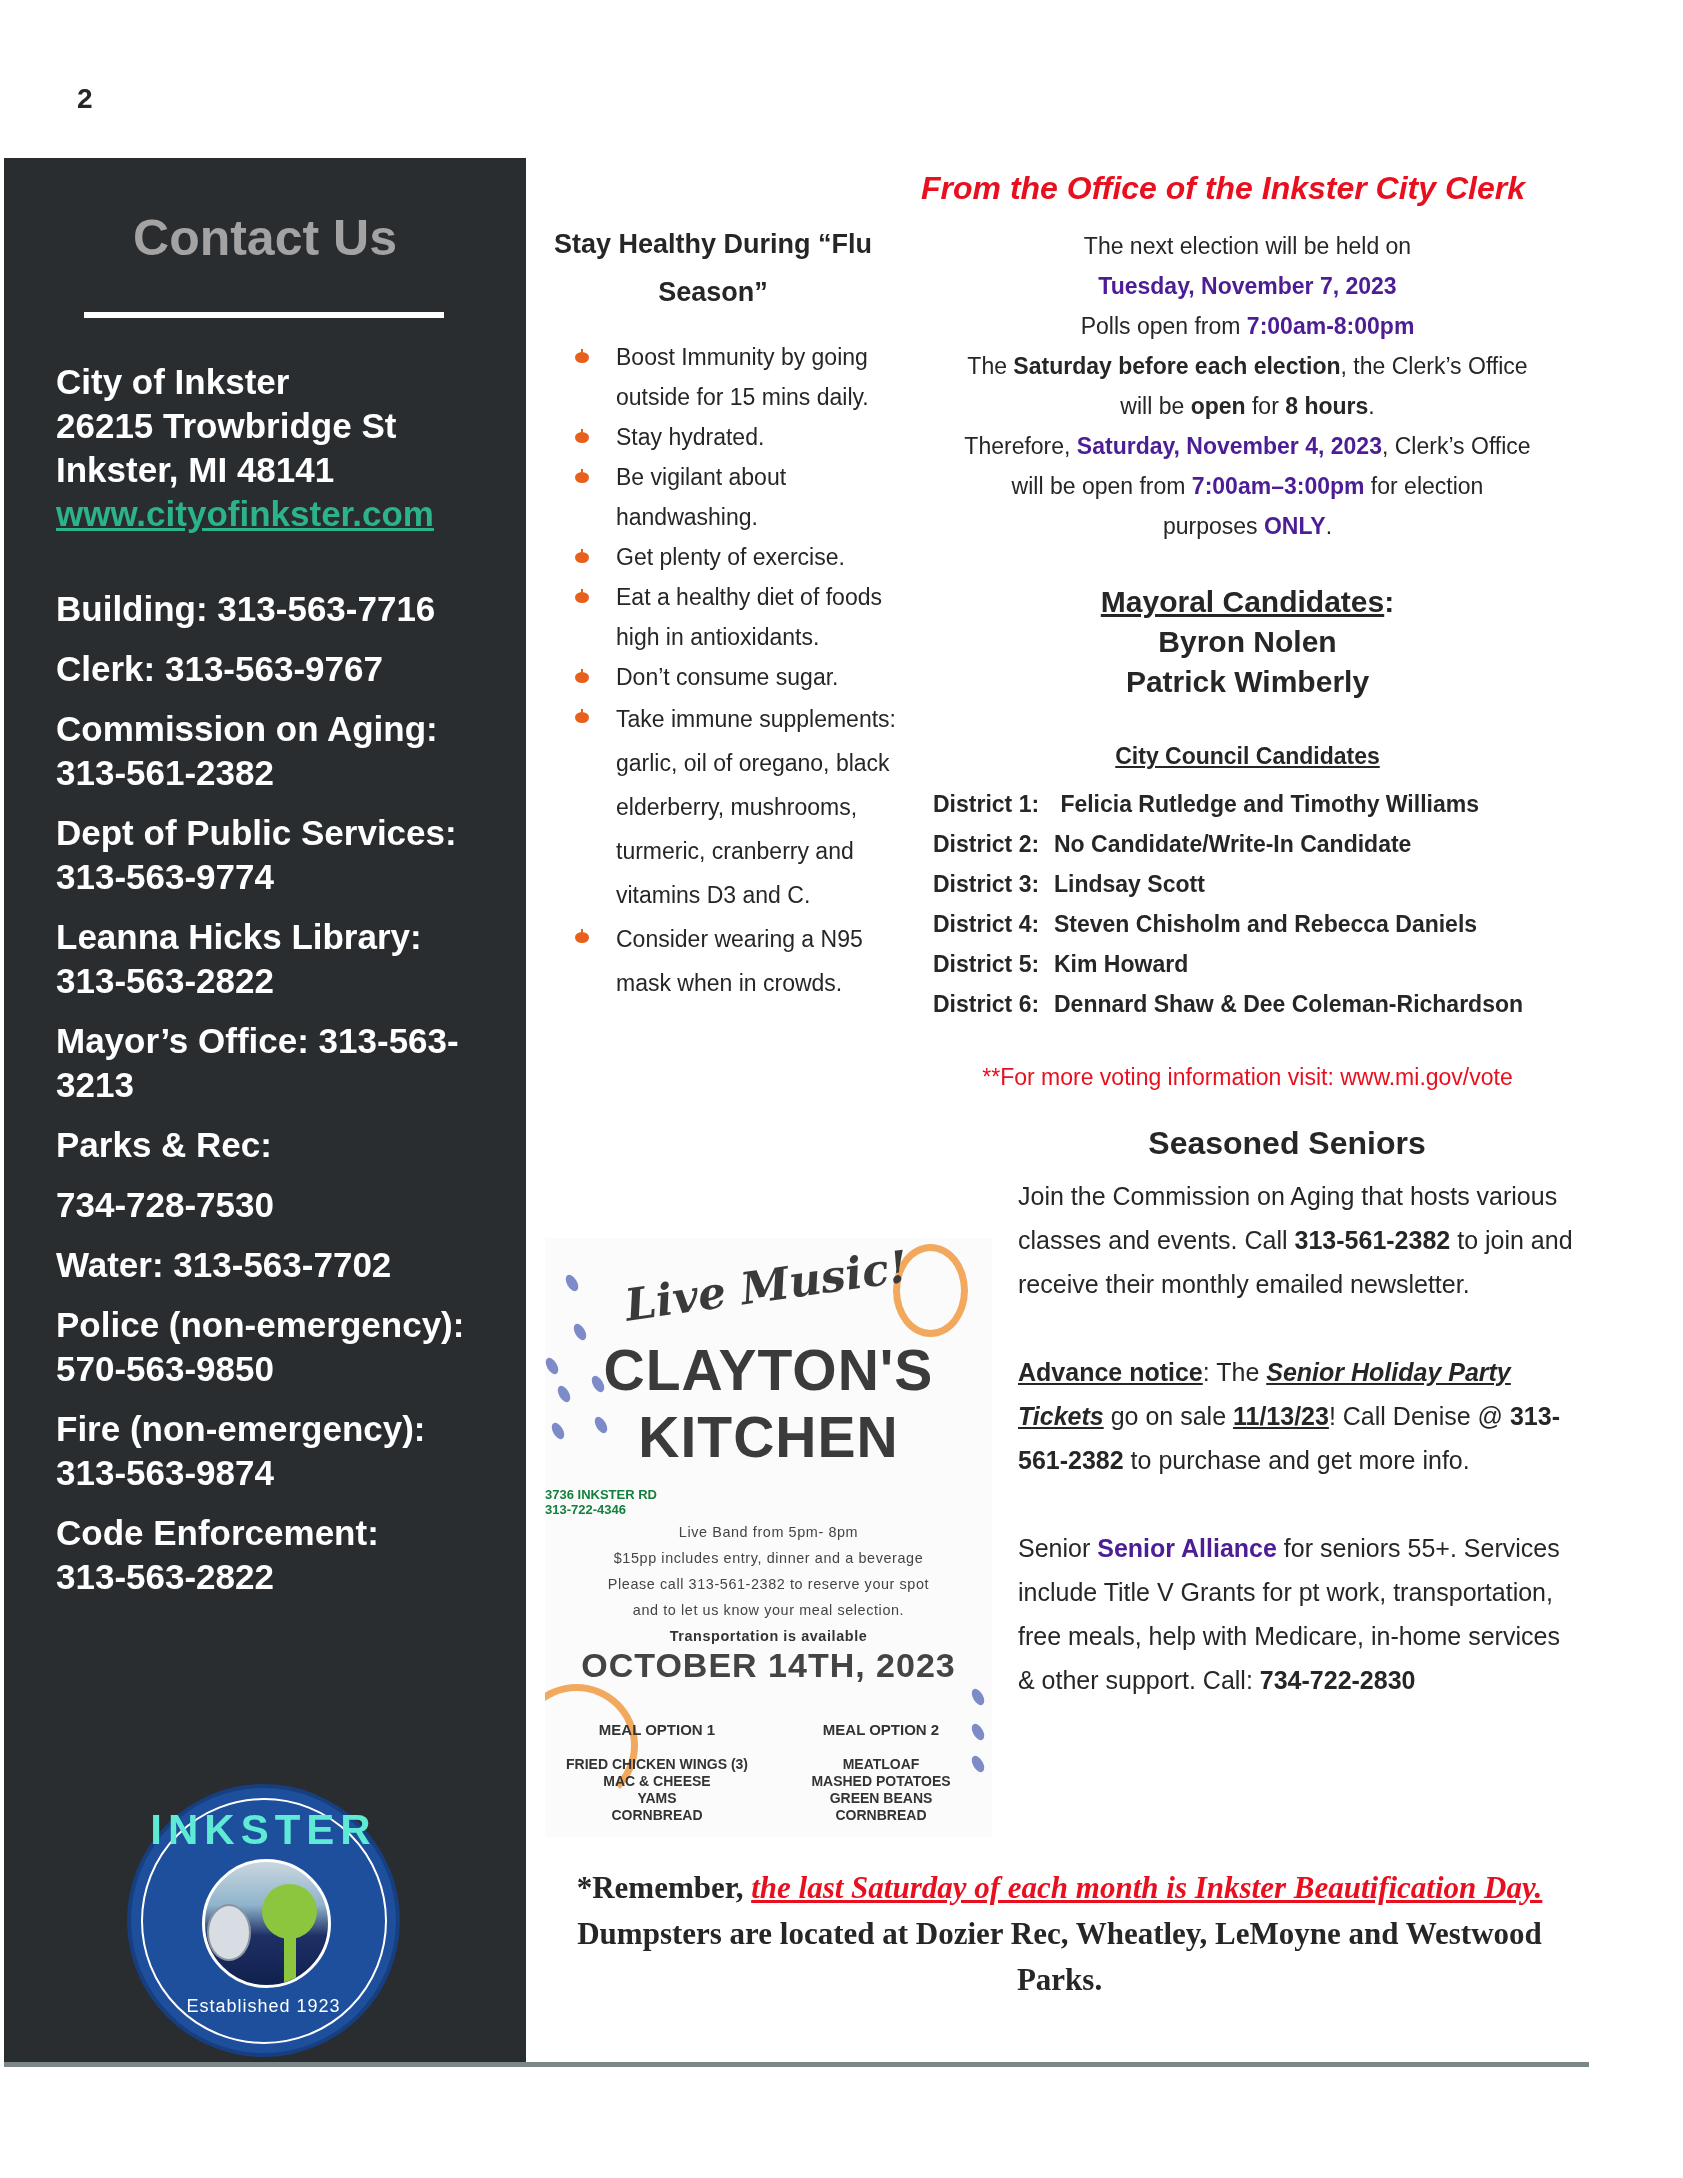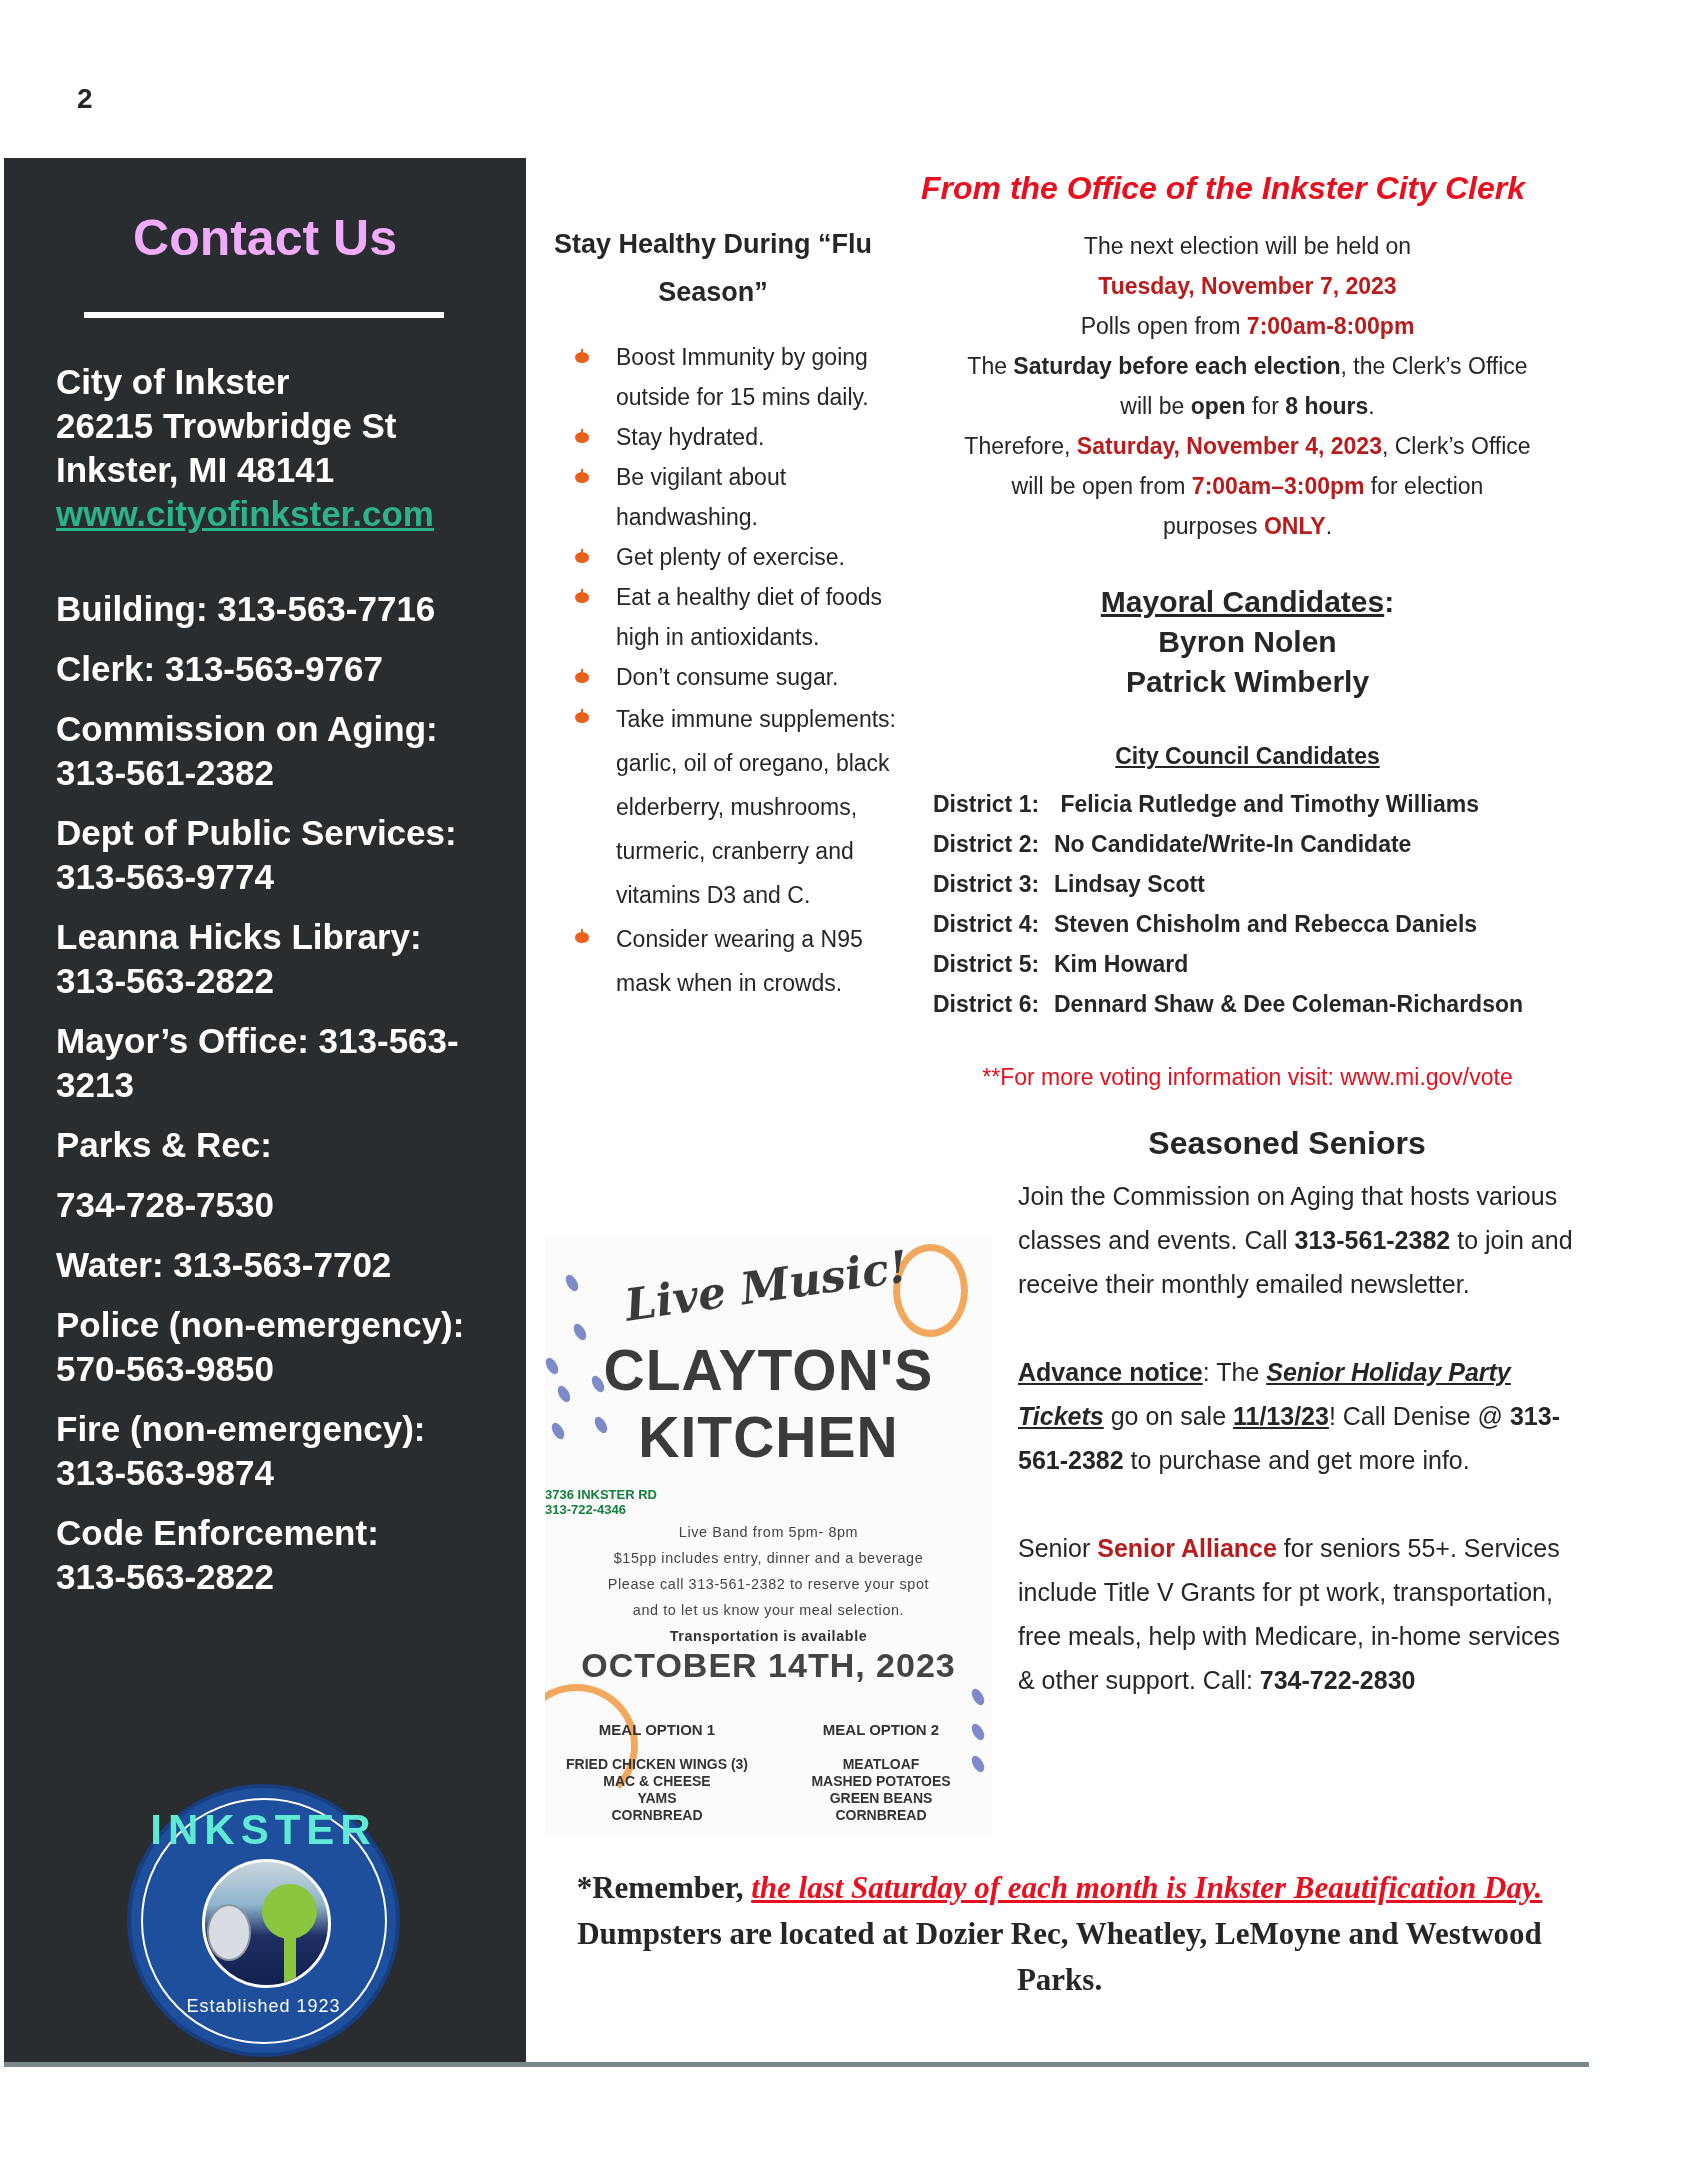--- a/index.html
+++ b/index.html
@@ -5,21 +5,21 @@
   html, body { margin: 0; padding: 0; }
   body { width: 1683px; height: 2178px; background: #ffffff; position: relative; overflow: hidden;
          font-family: "Liberation Sans", "DejaVu Sans", sans-serif; color: #262626; }
   .abs { position: absolute; }
 
   
   .page-num { left: 77px; top: 83px; font-size: 28px; font-weight: bold; color: #262626; }
 
   
   .sidebar { left: 4px; top: 158px; width: 522px; height: 1904px; background: #292d2f; color: #ffffff; }
-  .sidebar-title { position: absolute; left: 0; top: 51px; width: 522px; text-align: center; font-size: 50px; font-weight: bold; color: #f0abfc; }
+  .sidebar-title { position: absolute; left: 0; top: 51px; width: 522px; text-align: center; font-size: 50px; font-weight: bold; color: #a3a3a3; }
   .sidebar-rule { position: absolute; left: 80px; top: 154px; width: 360px; height: 6px; background: #ffffff; }
   .contact-block { position: absolute; left: 52px; top: 202px; width: 455px; font-size: 35px; font-weight: bold; line-height: 44px; }
   .addr-line { display: block; }
   .website { display: block; color: #2bb38a; text-decoration: underline; }
   .contact-list { margin-top: 51px; }
   .contact-item { display: block; margin-bottom: 16px; }
   .contact-item .lbl, .contact-item .num { display: inline; }
 
   
   .logo { left: 131px; top: 1788px; width: 265px; height: 265px; border-radius: 50%; background: #1d4f9c;
@@ -55,21 +55,21 @@
   .meal.m1 { left: 0; }
   .meal.m2 { left: 224px; }
   .meal-title { font-size: 15px; margin-bottom: 18px; }
   .meal-items { font-size: 14px; line-height: 17px; }
   .deco-dot { position: absolute; width: 10px; height: 18px; border-radius: 50%; background: #7d8bc9; transform: rotate(-30deg); }
   .deco-swirl { position: absolute; border: 7px solid #f2a95d; border-radius: 50%; }
 
   
   .clerk-title { left: 921px; top: 170px; width: 653px; font-size: 32px; font-weight: bold; font-style: italic; color: #e8101e; }
   .clerk-body { left: 921px; top: 226px; width: 653px; text-align: center; font-size: 23px; line-height: 40px; color: #262626; }
-  .red { color: #b91c1c; font-weight: bold; }
+  .red { color: #4c1d95; font-weight: bold; }
   .b { font-weight: bold; }
   .clerk-line { display: block; }
   .cand-block { left: 921px; top: 582px; width: 653px; text-align: center; font-size: 30px; line-height: 40px; font-weight: bold; color: #262626; }
   .u { text-decoration: underline; }
   .council-title { left: 921px; top: 743px; width: 653px; text-align: center; font-size: 23px; font-weight: bold; text-decoration: underline; color: #262626; }
   .council-list { left: 933px; top: 784px; width: 644px; font-size: 23px; line-height: 40px; font-weight: bold; color: #262626; }
   .district-row { display: block; white-space: nowrap; }
   .district-label { display: inline-block; width: 121px; }
   .vote-info { left: 921px; top: 1064px; width: 653px; text-align: center; font-size: 23px; color: #e8101e; }
 

